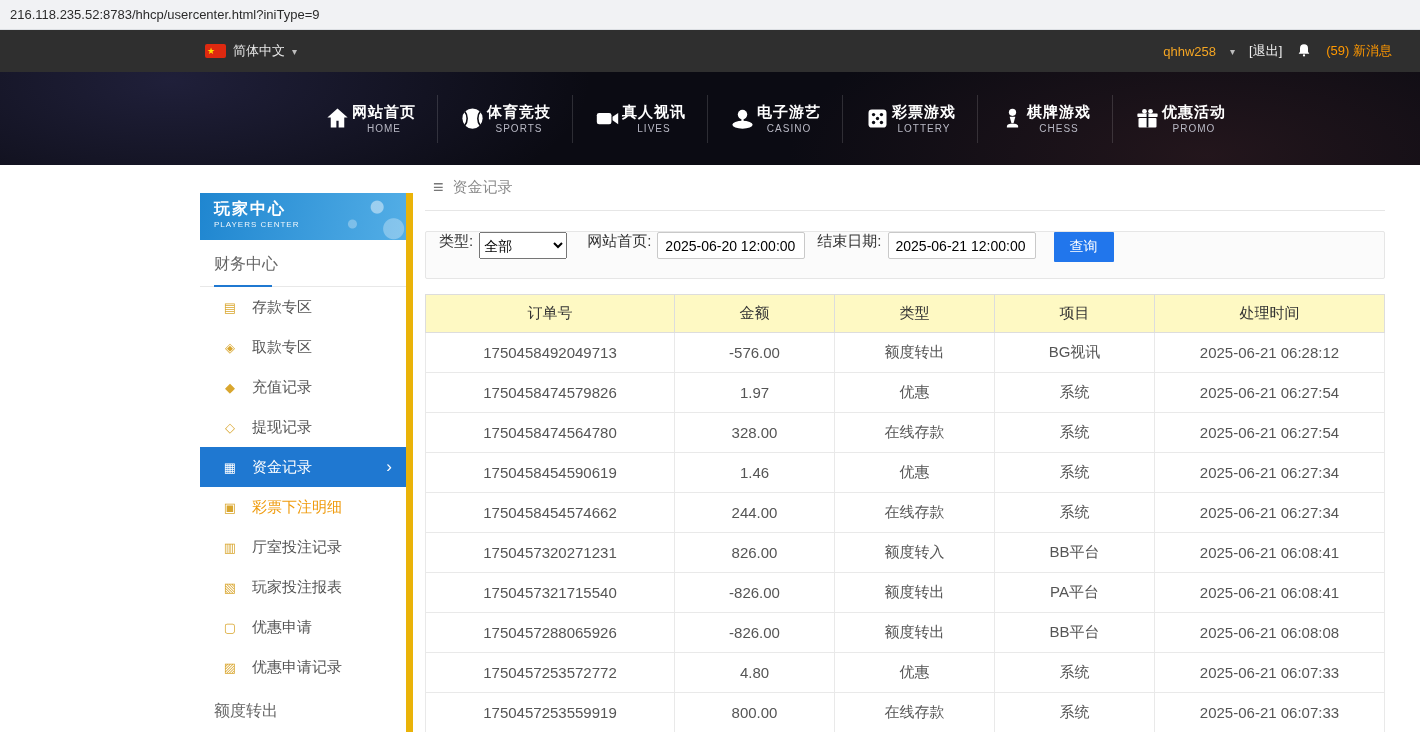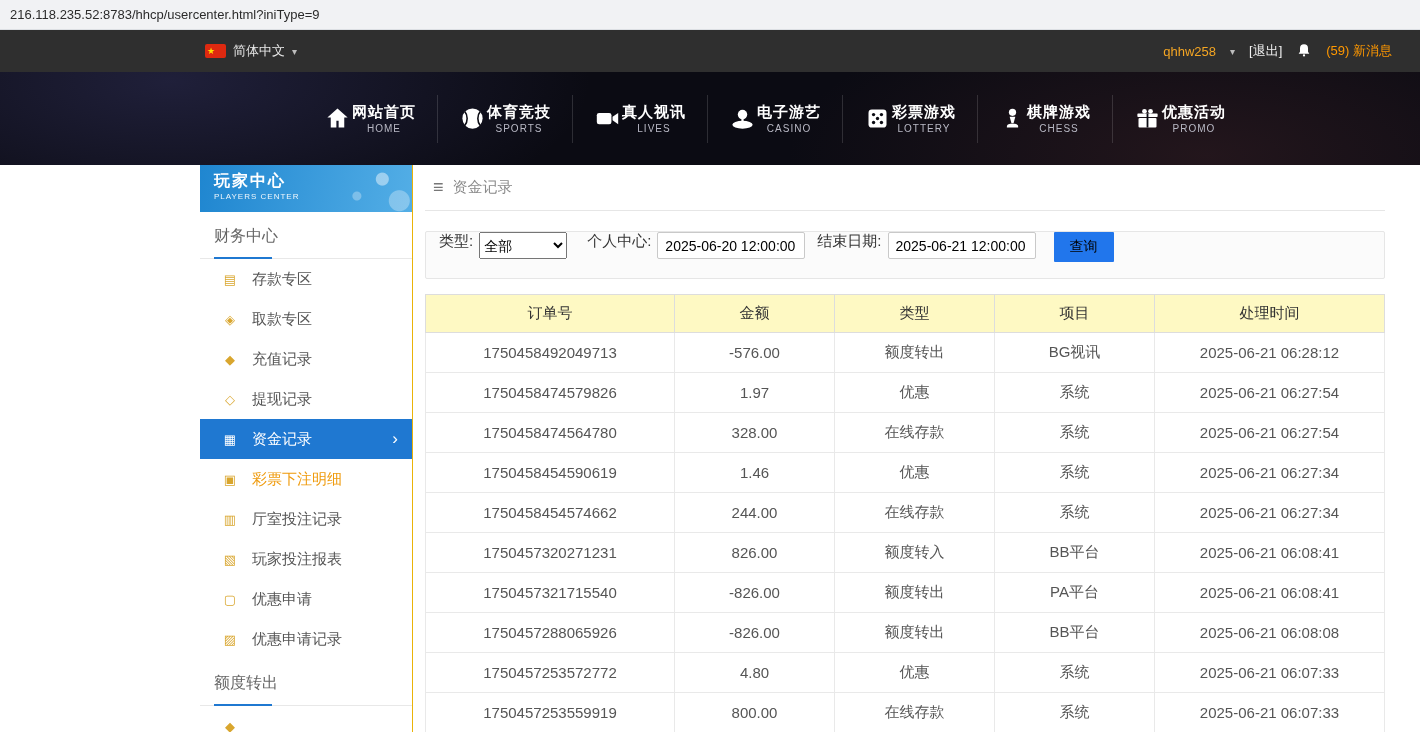--- a/index.html
+++ b/index.html
@@ -35,21 +35,21 @@
   .nav-ico svg { width:27px; height:27px; fill:#fff; display:block; }
   .nav-txt { display:flex; flex-direction:column; align-items:center; line-height:1.3; }
   .nav-cn { color:#fff; font-size:15px; font-weight:bold; letter-spacing:1px; }
   .nav-en { color:#b9b9c5; font-size:10px; letter-spacing:1px; }
 
   
   .content { display:flex; height:567px; }
   .gutter { width:200px; }
 
   
-  .sidebar { width:213px; border-right:1px solid #eab308; }
+  .sidebar { width:213px; border-right:7px solid #eab308;margin-top:28px; }
   .sb-head { height:47px; padding:6px 0 0 14px;
     background:
       radial-gradient(circle at 86% 30%, rgba(255,255,255,.45) 6px, transparent 7px),
       radial-gradient(circle at 94% 76%, rgba(255,255,255,.3) 10px, transparent 11px),
       radial-gradient(circle at 74% 66%, rgba(255,255,255,.3) 4px, transparent 5px),
       linear-gradient(100deg,#1f86d0,#53aee6); }
   .sb-title-cn { display:block; color:#fff; font-size:16px; font-weight:bold; letter-spacing:2px; }
   .sb-title-en { display:block; color:rgba(255,255,255,.92); font-size:8px; letter-spacing:1px; }
   .sb-section { position:relative; padding:14px 14px 11px; font-size:16px; color:#666;
     border-bottom:1px solid #e8e8e8; }
@@ -69,21 +69,21 @@
     border-bottom:1px solid #e6e6e6; color:#8a8a8a; font-size:15px; padding-left:8px; }
   .crumb-ico { font-size:18px; color:#777; cursor:pointer; }
 
   .filterbar { margin-top:20px; height:48px; background:#fbfbfb; border:1px solid #e6e6e6;
     border-radius:2px; display:flex; align-items:flex-start; padding:0 13px; font-size:15px;
     color:#333; gap:6px; }
   .type-select { height:27px; width:88px; font-size:14px; margin-right:8px; font-family:inherit; }
   .date-input { height:27px; width:148px; border:1px solid #c9c9c9; border-radius:2px;
     padding:0 7px; font-size:14px; color:#000000; font-family:inherit; }
   .lbl { margin-left:6px; }
-  .search-btn { margin-left:12px; background:#2176ec; color:#000000; border:none; border-radius:1px;
+  .search-btn { margin-left:12px; background:#2176ec; color:#ffffff; border:none; border-radius:1px;
     height:30px; padding:0 16px; font-size:14px; cursor:pointer; font-family:Liberation Serif, serif; }
 
   .records { margin-top:15px; width:100%; border-collapse:collapse; table-layout:fixed; }
   .records th { height:38px; background:#fef9c3; border:1px solid #ddd; font-size:15px;
     color:#333; font-weight:normal; }
   .records td { height:40px; border:1px solid #e9e9e9; text-align:center; font-size:15px; color:#555; }
 </style>
 </head>
 <body>
 
@@ -268,21 +268,21 @@
     <div class="crumb">
       <span class="crumb-ico">≡</span>
       <span>资金记录</span>
     </div>
 
     <div class="filterbar">
       <span>类型:</span>
       <select class="type-select">
         <option>全部</option>
       </select>
-      <span class="lbl">个人中心:</span>
+      <span class="lbl">网站首页:</span>
       <input class="date-input" type="text" value="2025-06-20 12:00:00" style="">
       <span class="lbl">结束日期:</span>
       <input class="date-input" type="text" value="2025-06-21 12:00:00" style="">
       <button class="search-btn">查询</button>
     </div>
 
     <table class="records">
       <colgroup>
         <col style="width:249px">
           <col style="width:160px">

